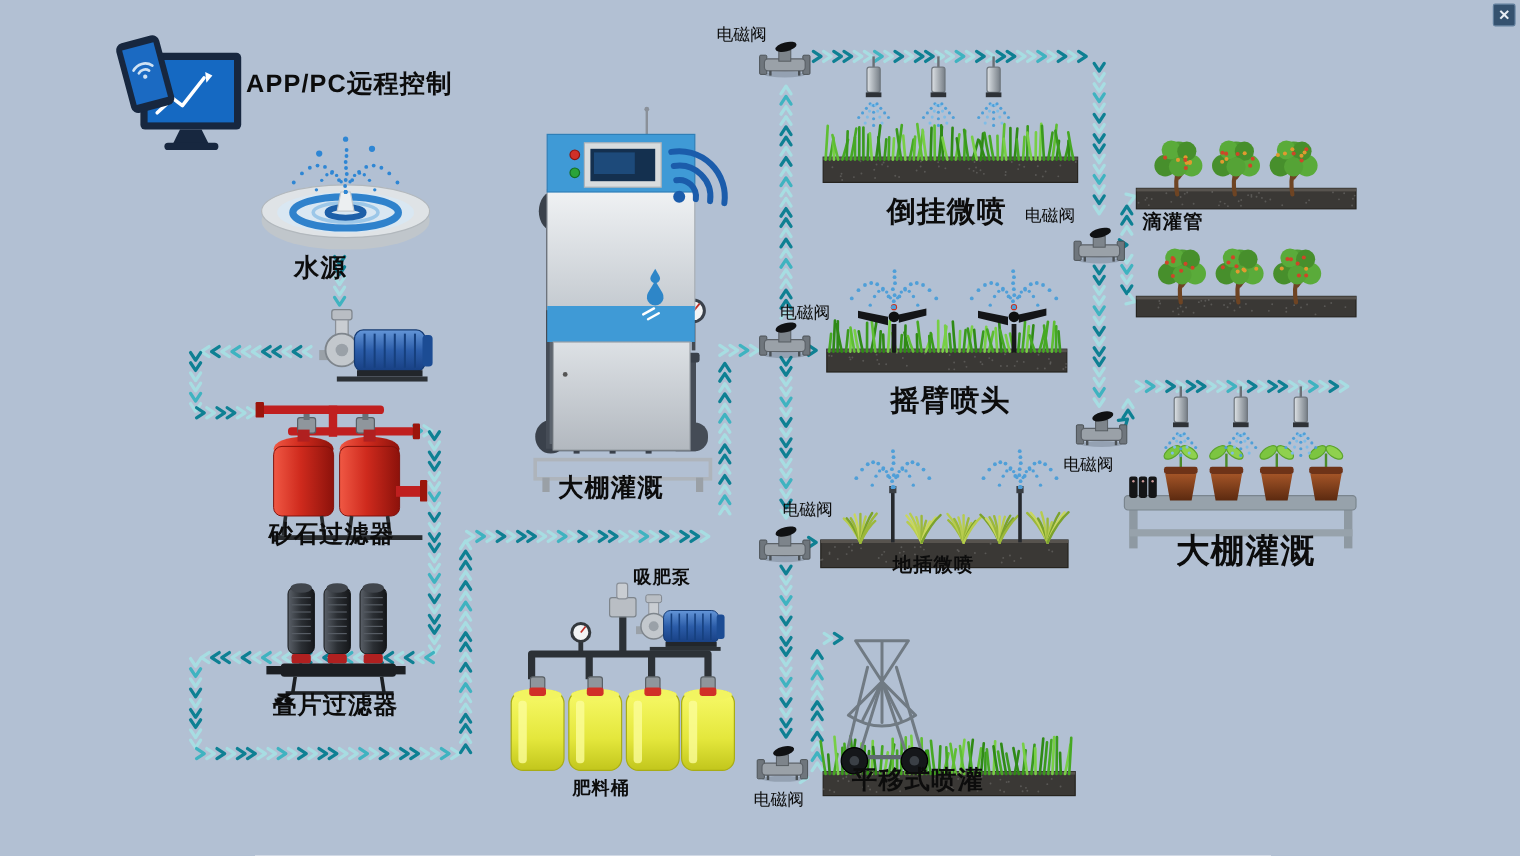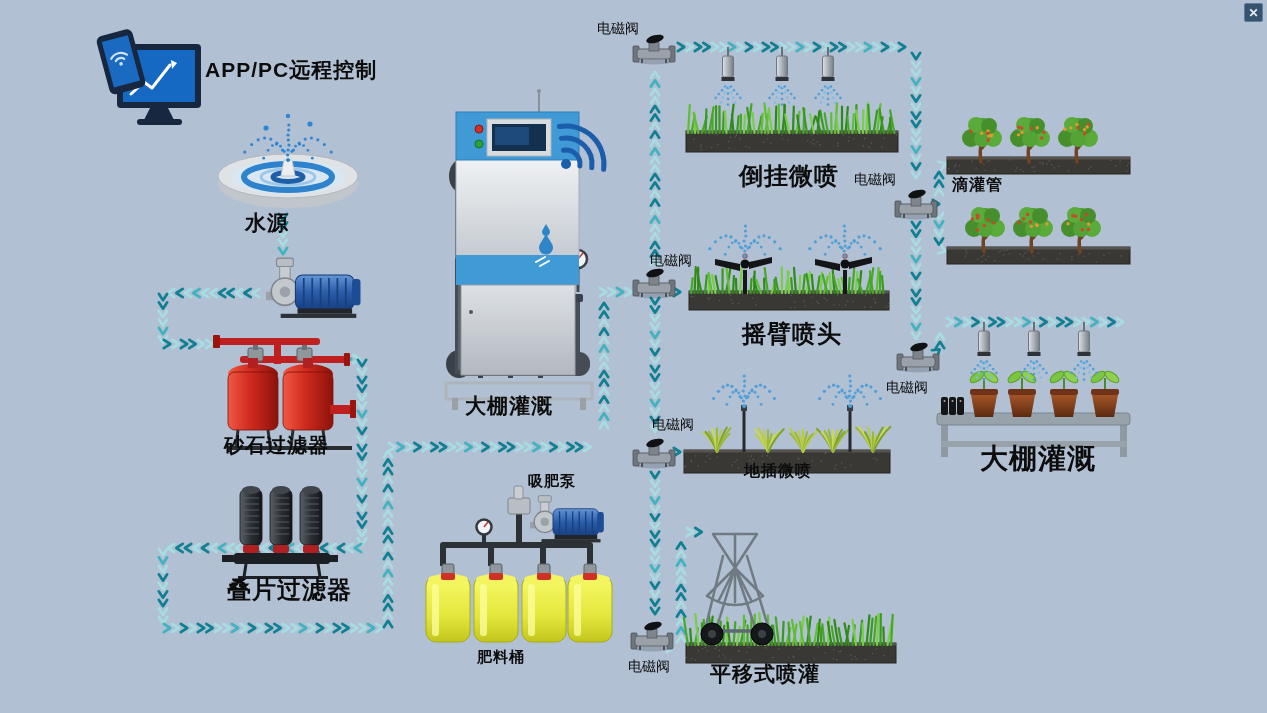--- a/index.html
+++ b/index.html
@@ -1629,28 +1629,28 @@
           <line x1="33" y1="25" x2="33" y2="29" stroke="#4a5055" stroke-width="2"></line>
           <rect x="16" y="8" width="10" height="9" fill="#7d848b" stroke="#555b60" stroke-width="0.8"></rect>
           <ellipse cx="22" cy="5" rx="9" ry="3.8" fill="#101113" transform="rotate(-14 22 5)"></ellipse>
         </g>
       </g>
     </svg>
 
   <div class="lbl" style="left:205px;top:56px;font-size:21px">APP/PC远程控制</div>
   <div class="lbl" style="left:245px;top:209px;font-size:21px">水源</div>
   <div class="lbl" style="left:224px;top:432px;font-size:20px">砂石过滤器</div>
-  <div class="lbl" style="left:227px;top:574px;font-size:24px">叠片过滤器</div>
+  <div class="lbl" style="left:227px;top:574px;font-size:20px">叠片过滤器</div>
   <div class="lbl" style="left:465px;top:392px;font-size:21px">大棚灌溉</div>
   <div class="lbl" style="left:528px;top:472px;font-size:15px">吸肥泵</div>
   <div class="lbl" style="left:477px;top:648px;font-size:15px">肥料桶</div>
   <div class="lbl" style="left:739px;top:160px;font-size:24px">倒挂微喷</div>
   <div class="lbl" style="left:742px;top:318px;font-size:24px">摇臂喷头</div>
   <div class="lbl" style="left:744px;top:461px;font-size:16px">地插微喷</div>
-  <div class="lbl" style="left:710px;top:660px;font-size:21px">平移式喷灌</div>
+  <div class="lbl" style="left:710px;top:636px;font-size:21px">平移式喷灌</div>
   <div class="lbl" style="left:952px;top:175px;font-size:16px">滴灌管</div>
   <div class="lbl" style="left:980px;top:440px;font-size:28px">大棚灌溉</div>
 
   <div class="lbl small" style="left:597px;top:20px">电磁阀</div>
   <div class="lbl small" style="left:854px;top:171px">电磁阀</div>
   <div class="lbl small" style="left:650px;top:252px">电磁阀</div>
   <div class="lbl small" style="left:886px;top:379px">电磁阀</div>
   <div class="lbl small" style="left:652px;top:416px">电磁阀</div>
   <div class="lbl small" style="left:628px;top:658px">电磁阀</div>
 

